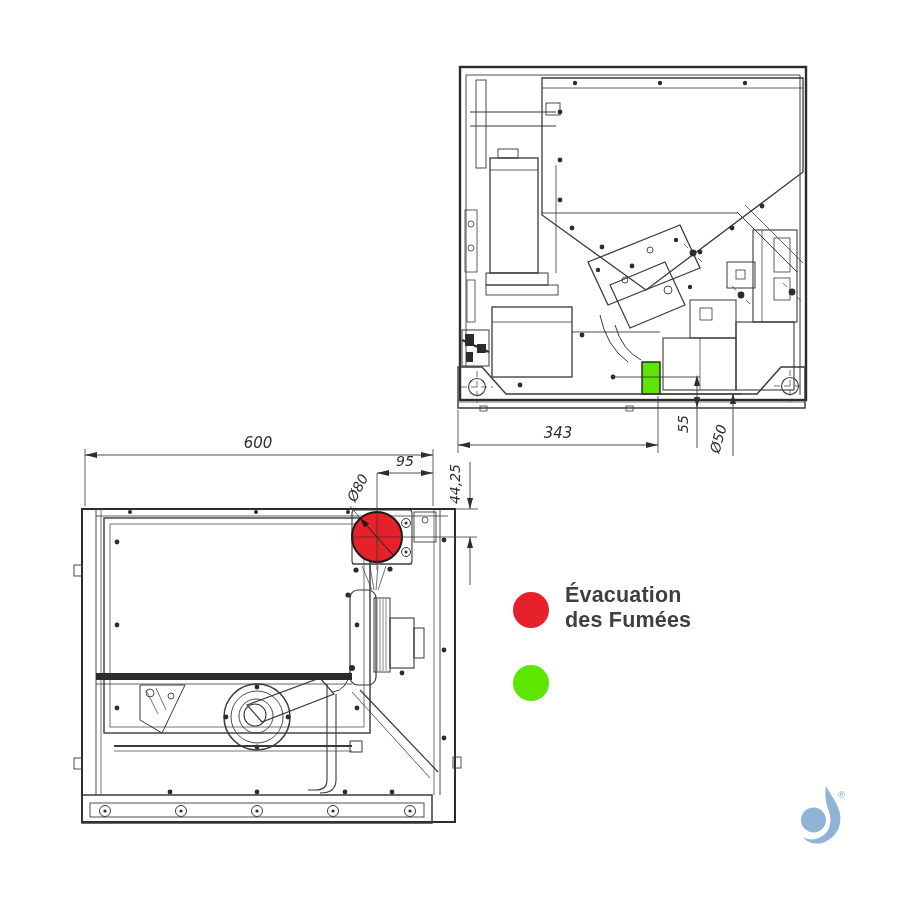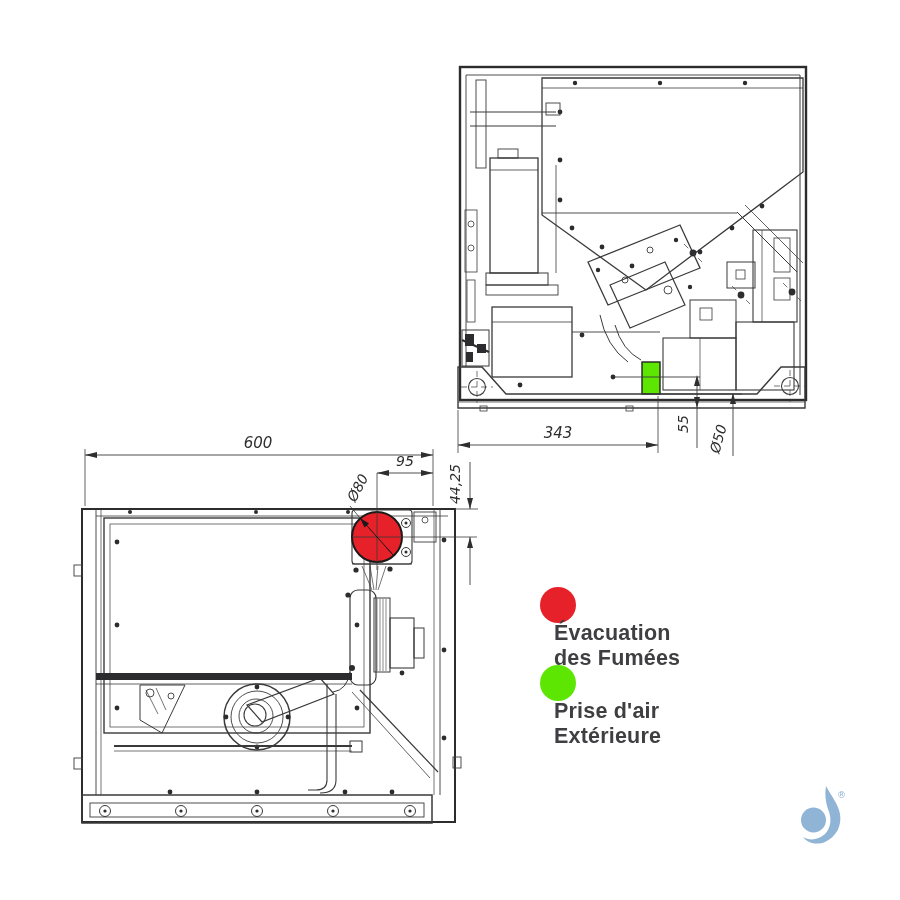--- a/index.html
+++ b/index.html
@@ -15,21 +15,21 @@
   .dim{
     font-family:"DejaVu Sans", sans-serif;
     font-style:italic;
     fill:#2e2e30;
     font-size:15px;
   }
   .dim-s{font-size:14px;}
   .arrow{fill:#2e2e30;stroke:none;}
   .dash{stroke-dasharray:6 4;}
   .legend-item{
-    position:absolute;left:539px;display:flex;align-items:flex-start;flex-direction:column;
+    position:absolute;left:512px;display:flex;align-items:center;
   }
   .legend-text{
     margin-left:15px;margin-top:-3px;
     font-size:21.5px;font-weight:700;line-height:25px;
     color:#3f3f41;letter-spacing:.2px;
   }
   .logo-wrap{position:absolute;left:795px;top:783px;width:54px;height:68px;}
 </style>
 </head>
 <body>
@@ -335,24 +335,20 @@
   <div class="legend-text">
     <div>Évacuation</div>
     <div>des Fumées</div>
   </div>
 </div>
 
 <div class="legend-item" style="top:664px">
   <svg width="38" height="38" style="position:static">
     <circle cx="19" cy="19" r="18" fill="#5ee603"></circle>
   </svg>
-  <div class="legend-text">
-    <div>Prise d'air</div>
-    <div>Extérieure</div>
-  </div>
 </div>
 
 <div class="logo-wrap">
   <svg width="54" height="68" viewBox="0 0 54 68" style="position:static">
     <path d="M31,3 C36,13 43,20 45,31 C47,43 41,54 30,59 C23,62 13,61 8,54
              C14,58 24,57 30,51 C36,45 37,35 33,26 C30,17 30,10 31,3 Z" fill="#8fb4d6"></path>
     <circle cx="18.5" cy="37" r="12.5" fill="#8fb4d6"></circle>
     <text x="42" y="15" font-size="9" font-family="DejaVu Sans, sans-serif" fill="#8fb4d6">®</text>
   </svg>
 </div>

